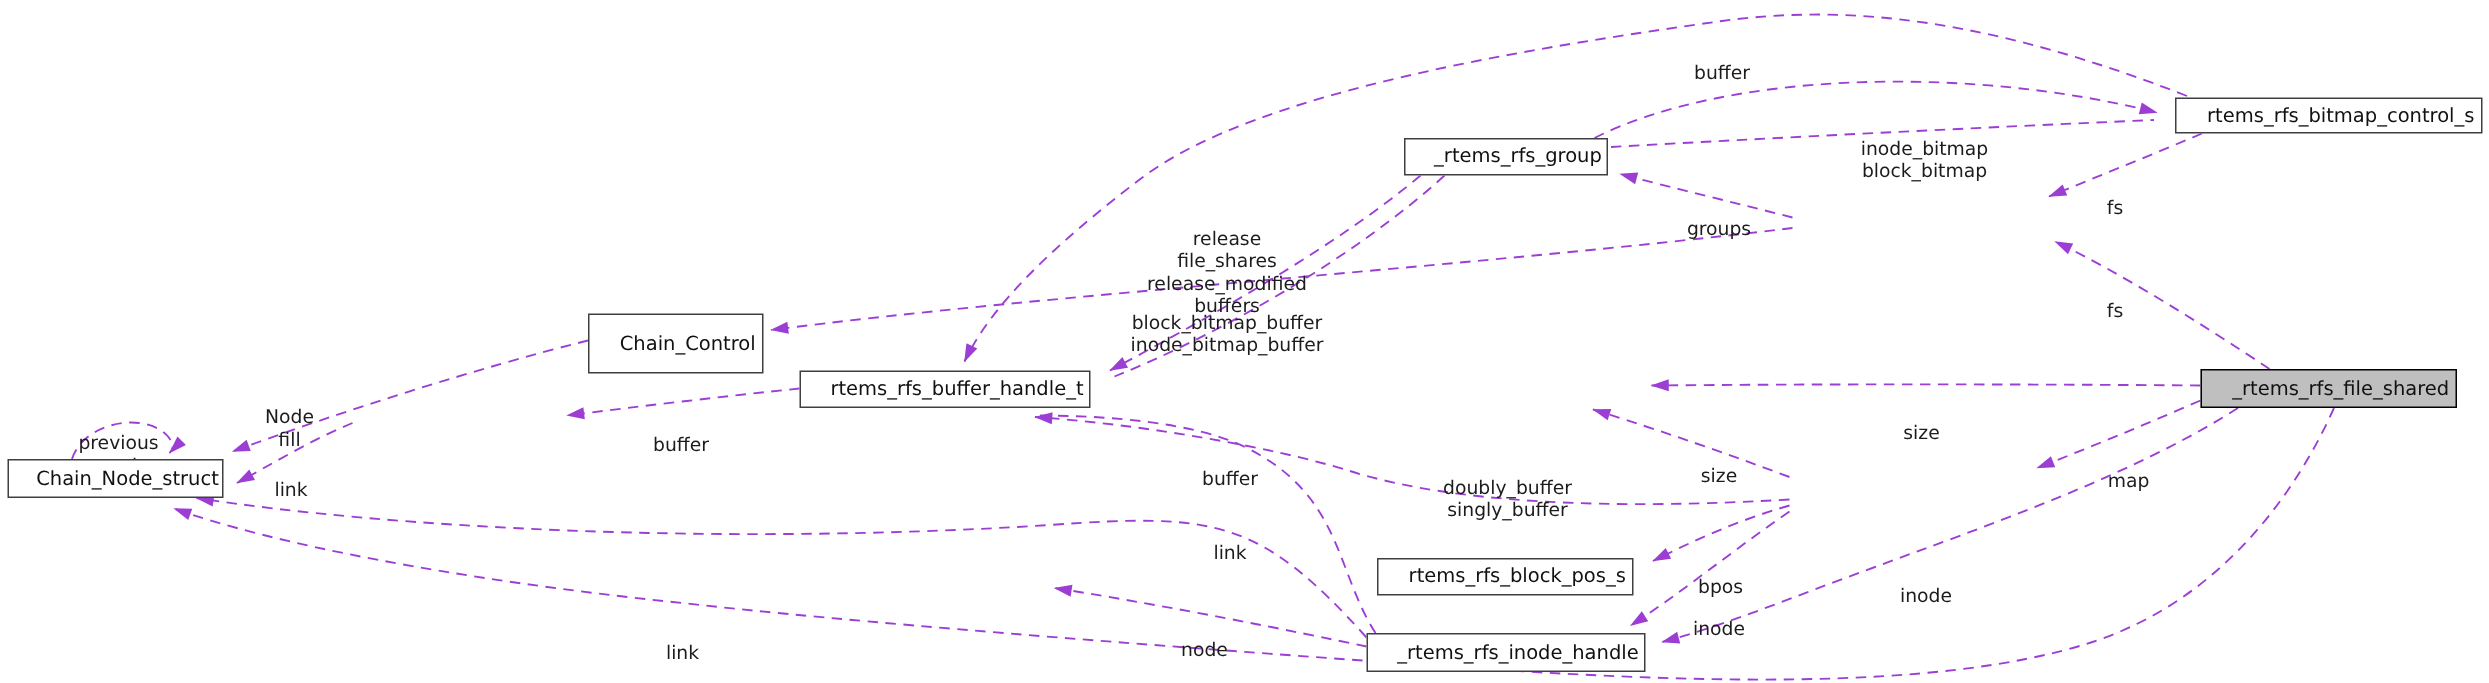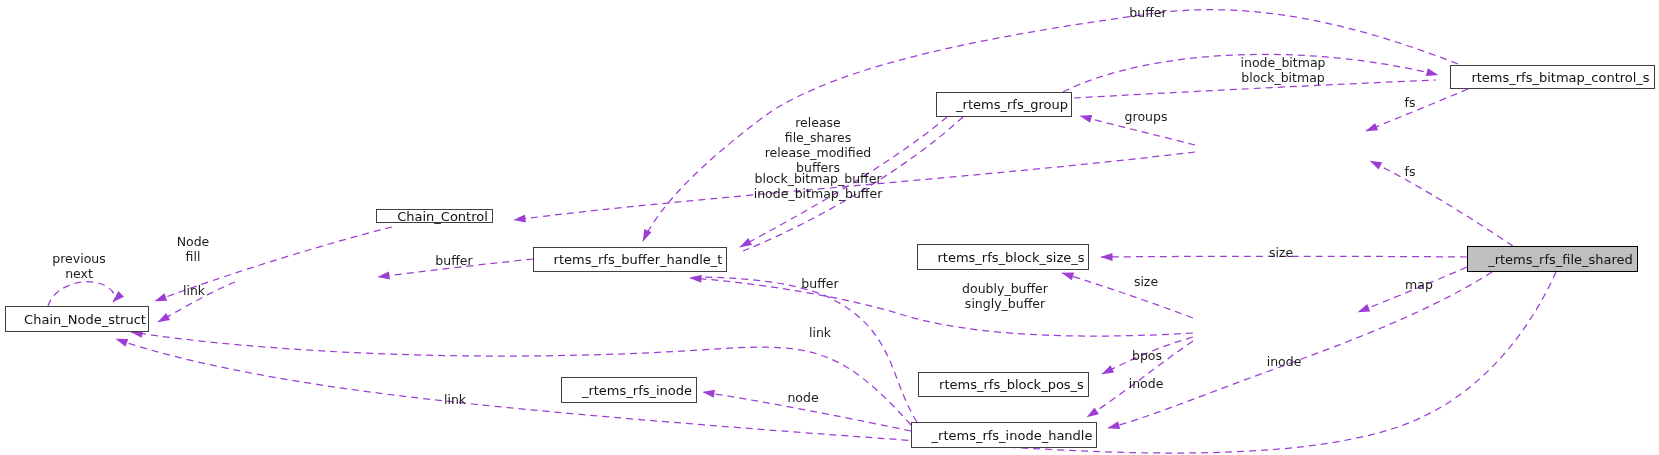--- a/index.html
+++ b/index.html
@@ -29,20 +29,21 @@
   }
   .elabel{
     position:absolute;
     transform:translate(-50%,-50%);
     text-align:center;
     font-size:12.5px;
     line-height:15px;
     color:#1c1c1c;
     white-space:nowrap;
     z-index:1;
+    margin-top:36px;
   }
   .elabel span{display:block;}
   path.edge{
     fill:none;
     stroke:#9c3ed4;
     stroke-width:1.25;
     stroke-dasharray:7,5;
   }
 </style>
 </head>
@@ -151,23 +152,21 @@
       <span>inode</span>
     </div>
   <div class="elabel" style="left:803px;top:397px">
       <span>node</span>
     </div>
   <div class="elabel" style="left:455px;top:399px">
       <span>link</span>
     </div>
 
   <div class="node" style="left:5px;top:306px;width:144px;height:26px">Chain_Node_struct</div>
-  <div class="node" style="left:376px;top:209px;width:117px;height:14px">Chain_Control</div>
+  <div class="node" style="left:392px;top:209px;width:117px;height:40px">Chain_Control</div>
   <div class="node" style="left:533px;top:247px;width:194px;height:25px">rtems_rfs_buffer_handle_t</div>
-  <div class="node" style="left:561px;top:377px;width:136px;height:26px">_rtems_rfs_inode</div>
   <div class="node" style="left:936px;top:92px;width:136px;height:25px">_rtems_rfs_group</div>
-  <div class="node" style="left:917px;top:244px;width:172px;height:26px">rtems_rfs_block_size_s</div>
   <div class="node" style="left:918px;top:372px;width:171px;height:25px">rtems_rfs_block_pos_s</div>
   <div class="node" style="left:911px;top:422px;width:186px;height:26px">_rtems_rfs_inode_handle</div>
   <div class="node" style="left:1450px;top:65px;width:205px;height:24px">rtems_rfs_bitmap_control_s</div>
   <div class="node hl" style="left:1467px;top:246px;width:171px;height:26px">_rtems_rfs_file_shared</div>
 
 </div>
 
 </body></html>

